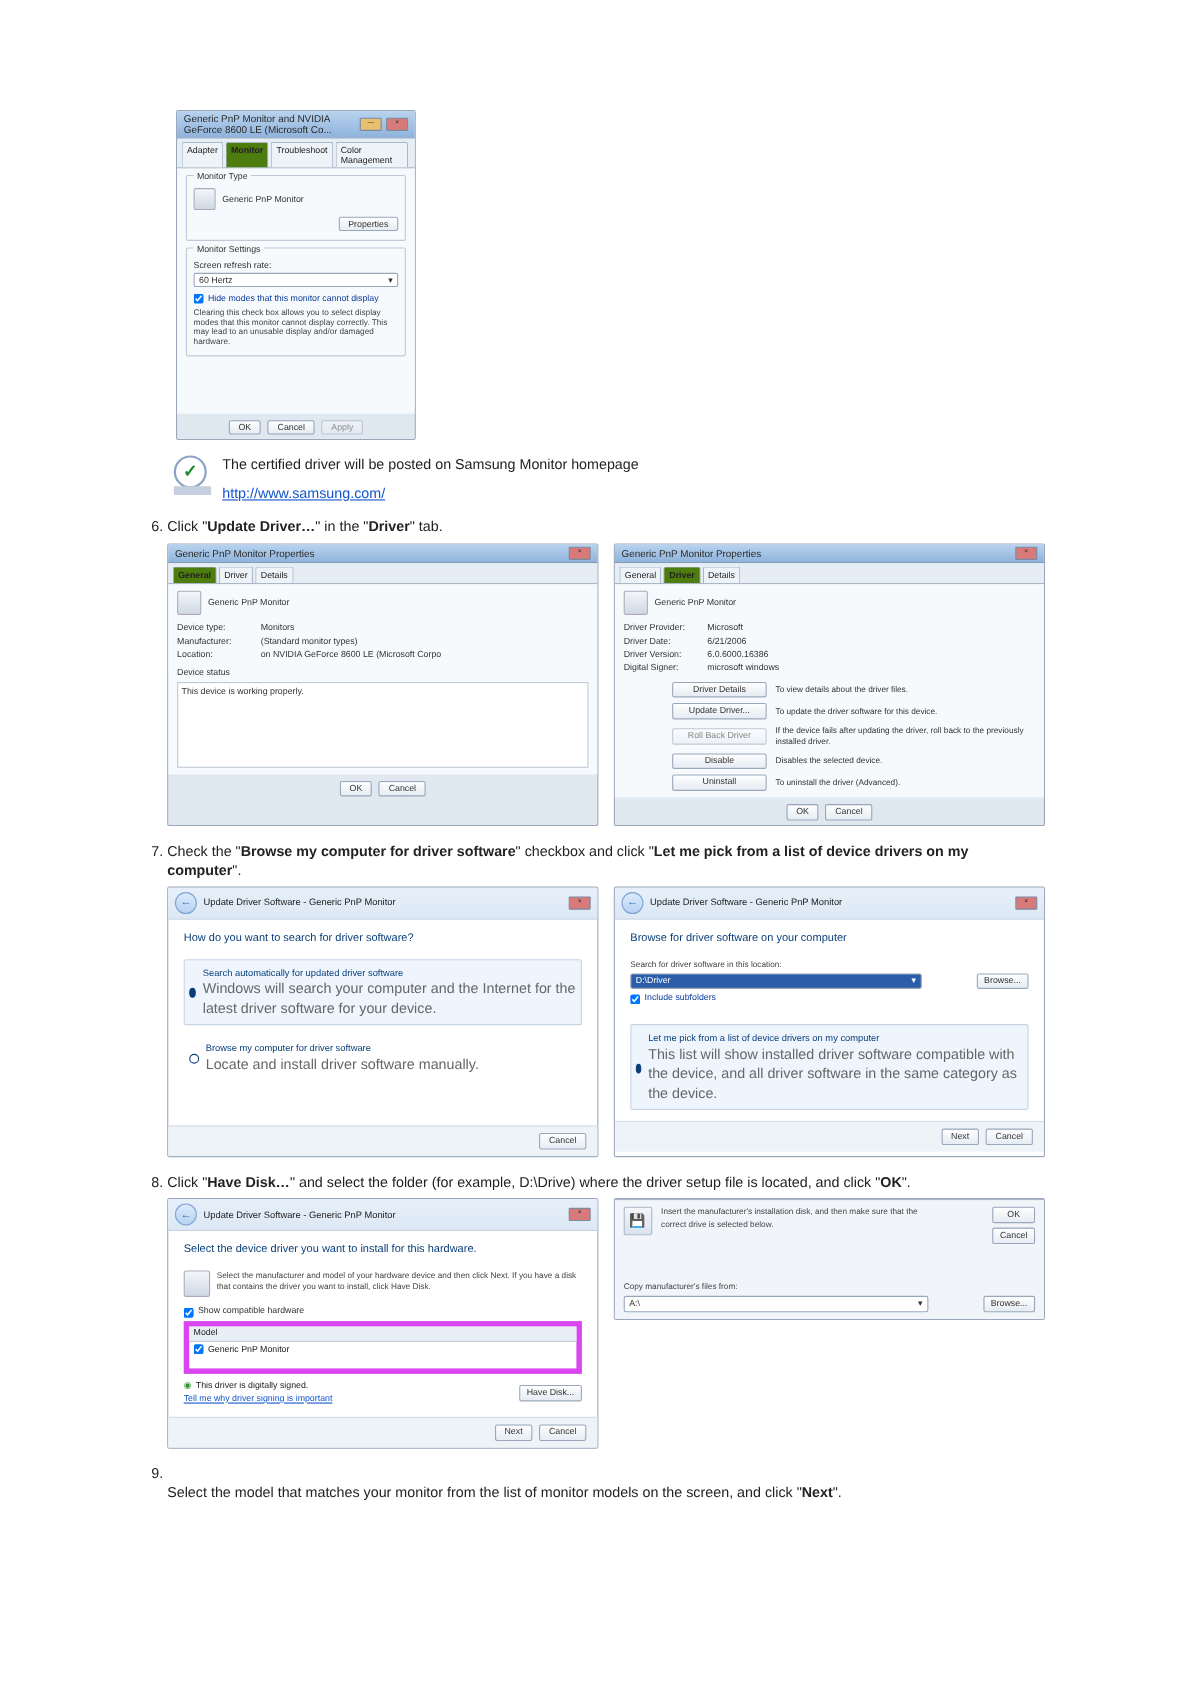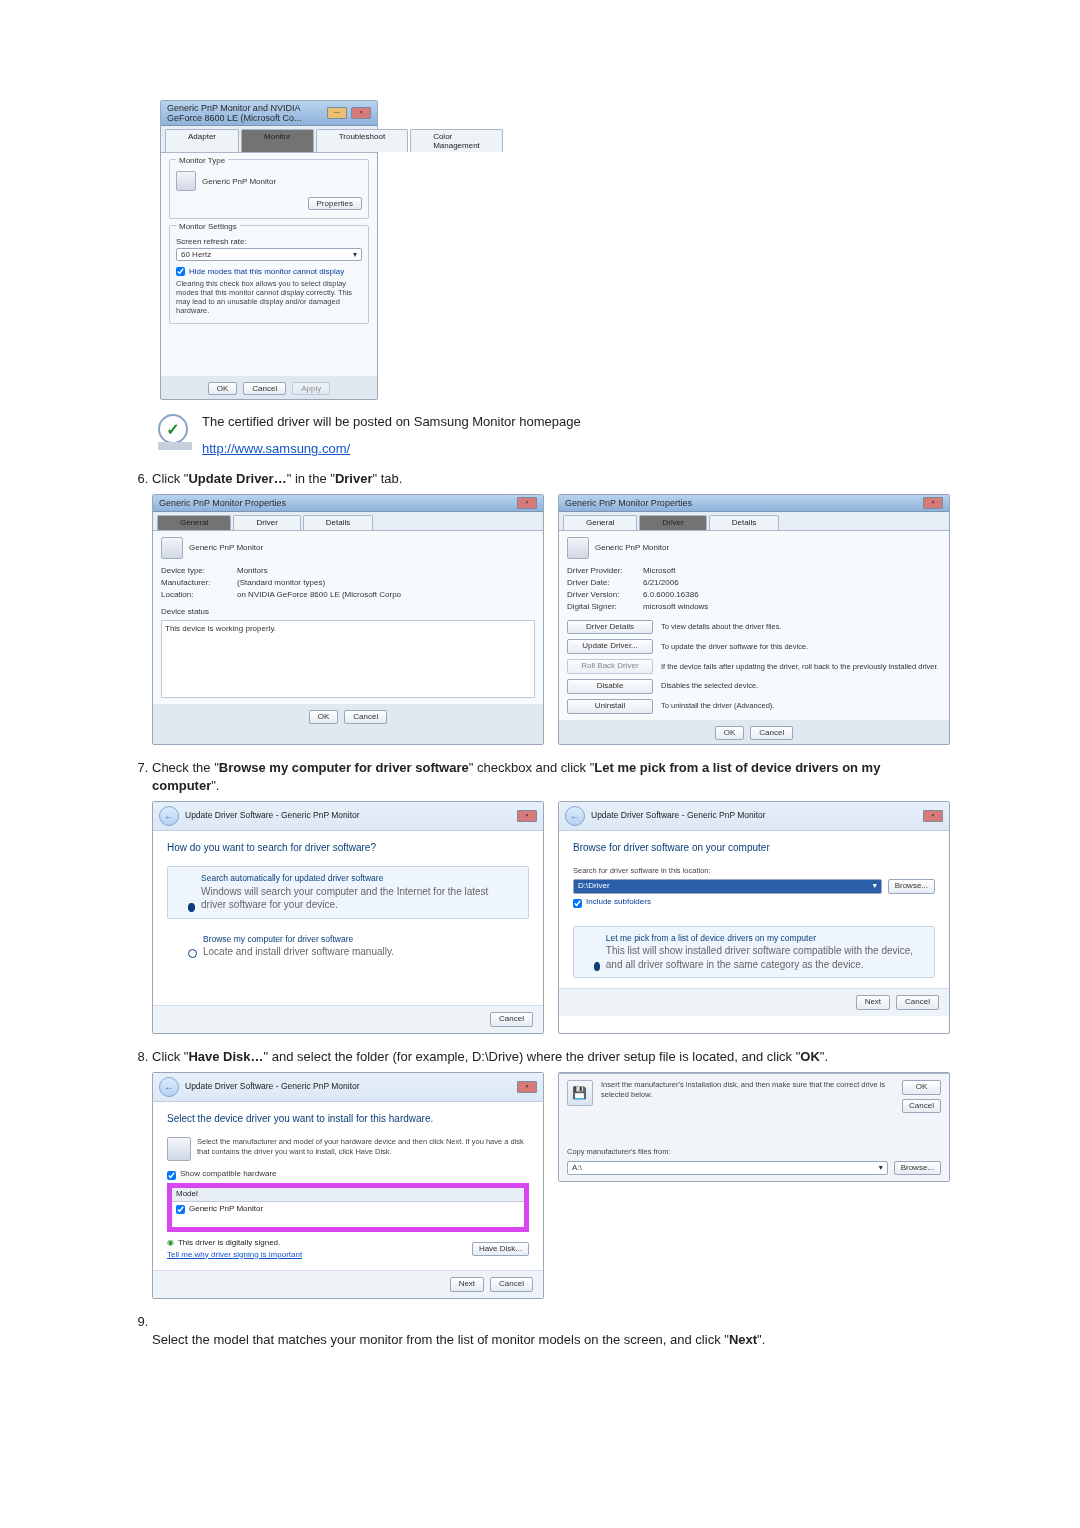--- a/index.html
+++ b/index.html
@@ -33,30 +33,30 @@
     align-items: center;
   }
   .shot-tabs {
     display: flex;
     gap: 0;
     padding: 3px 4px 0 4px;
     font-size: 8px;
     background:#e7edf4;
   }
   .shot-tab {
-    padding: 2px 22px;
+    padding: 2px 4px;
     border: 1px solid #aab7c6;
     border-bottom: none;
     background: #eef3f8;
     margin-right: 2px;
     border-radius: 2px 2px 0 0;
   }
   .shot-tab.active {
-    background: #737373;
-    font-weight: normal;
+    background: #4d7c0f;
+    font-weight: bold;
   }
   .shot-body {
     background: #f7fafc;
     border-top: 1px solid #aab7c6;
     padding: 6px 8px;
     font-size: 8px;
     color:#333;
   }
   .groupbox {
     border: 1px solid #c0c9d5;
@@ -76,21 +76,21 @@
   .btn {
     display:inline-block;
     font-size:8px;
     padding:1px 8px;
     border:1px solid #9aa7bb;
     border-radius:2px;
     background: linear-gradient(#fefefe,#e5ecf3);
     color:#333;
     text-align:center;
   }
-  .btn.small { padding:1px 6px; }
+  .btn.small { padding:1px 6px;margin-left:44px; }
   .row2 { display:flex; gap:14px; }
   .row2 > div { flex:1; }
   .note-row { display:flex; gap:10px; align-items:flex-start; margin:14px 0 2px 28px; }
   .note-icon {
     width:26px; height:26px; border-radius:50%;
     border:2px solid #8aa2c8;
     background:#fff;
     display:flex; align-items:center; justify-content:center;
     font-size:16px; color:#1f8a2e; font-weight:bold;
     flex:none;
@@ -130,25 +130,25 @@
     align-items:center;
     justify-content:space-between;
   }
   .wiz-head .back {
     width:18px;height:18px;border-radius:50%;
     border:1px solid #7fa4d4;background:linear-gradient(#dcebfb,#b7d2f2);
     display:flex;align-items:center;justify-content:center;font-size:10px;color:#2a6fb7;
   }
   .wiz-body { padding:10px 14px; font-size:8.5px; }
   .wiz-title { color:#0a3e7a; font-size:10px; margin-bottom:12px; }
-  .wiz-opt { color:#0a3e7a; display:flex; gap:6px; align-items:flex-end; padding:6px 20px; border:1px solid transparent; }
+  .wiz-opt { color:#0a3e7a; display:flex; gap:6px; align-items:center; padding:6px 4px; border:1px solid transparent; }
   .wiz-opt.hover { border:1px solid #c8d4e6; background:#eef5fd; border-radius:2px; }
   .wiz-opt .r { width:7px;height:7px;border-radius:50%;border:1px solid #0a3e7a;margin-top:2px; }
   .wiz-opt .r.sel { background:#0a3e7a; }
-  .wiz-opt .sub { color:#666; font-size:10px; }
+  .wiz-opt .sub { color:#666; font-size:13px; }
   .wiz-foot { display:flex; justify-content:flex-end; gap:6px; padding:6px 10px; border-top:1px solid #d5dde8; background:#eef3f8; }
   .mini-btns { display:flex; gap:4px; }
   .mini-btn { width:18px;height:10px; border:1px solid #7a8aa0; border-radius:1px; background:#e8c070; font-size:6px; text-align:center; line-height:9px; }
   .mini-btn.red { background:#d97a7a; }
   .select-wide {
     border:1px solid #9aa7bb;background:#fff;font-size:8px;padding:1px 4px;border-radius:2px;
     display:flex;justify-content:space-between;align-items:center;
   }
   .small-text { font-size:7.5px; color:#444; }
   .disk-icon { width:24px;height:24px;border:1px solid #aab7c6;background:linear-gradient(#f3f6fa,#d9e3ef);border-radius:2px;display:flex;align-items:center;justify-content:center;font-size:12px;color:#555; }

